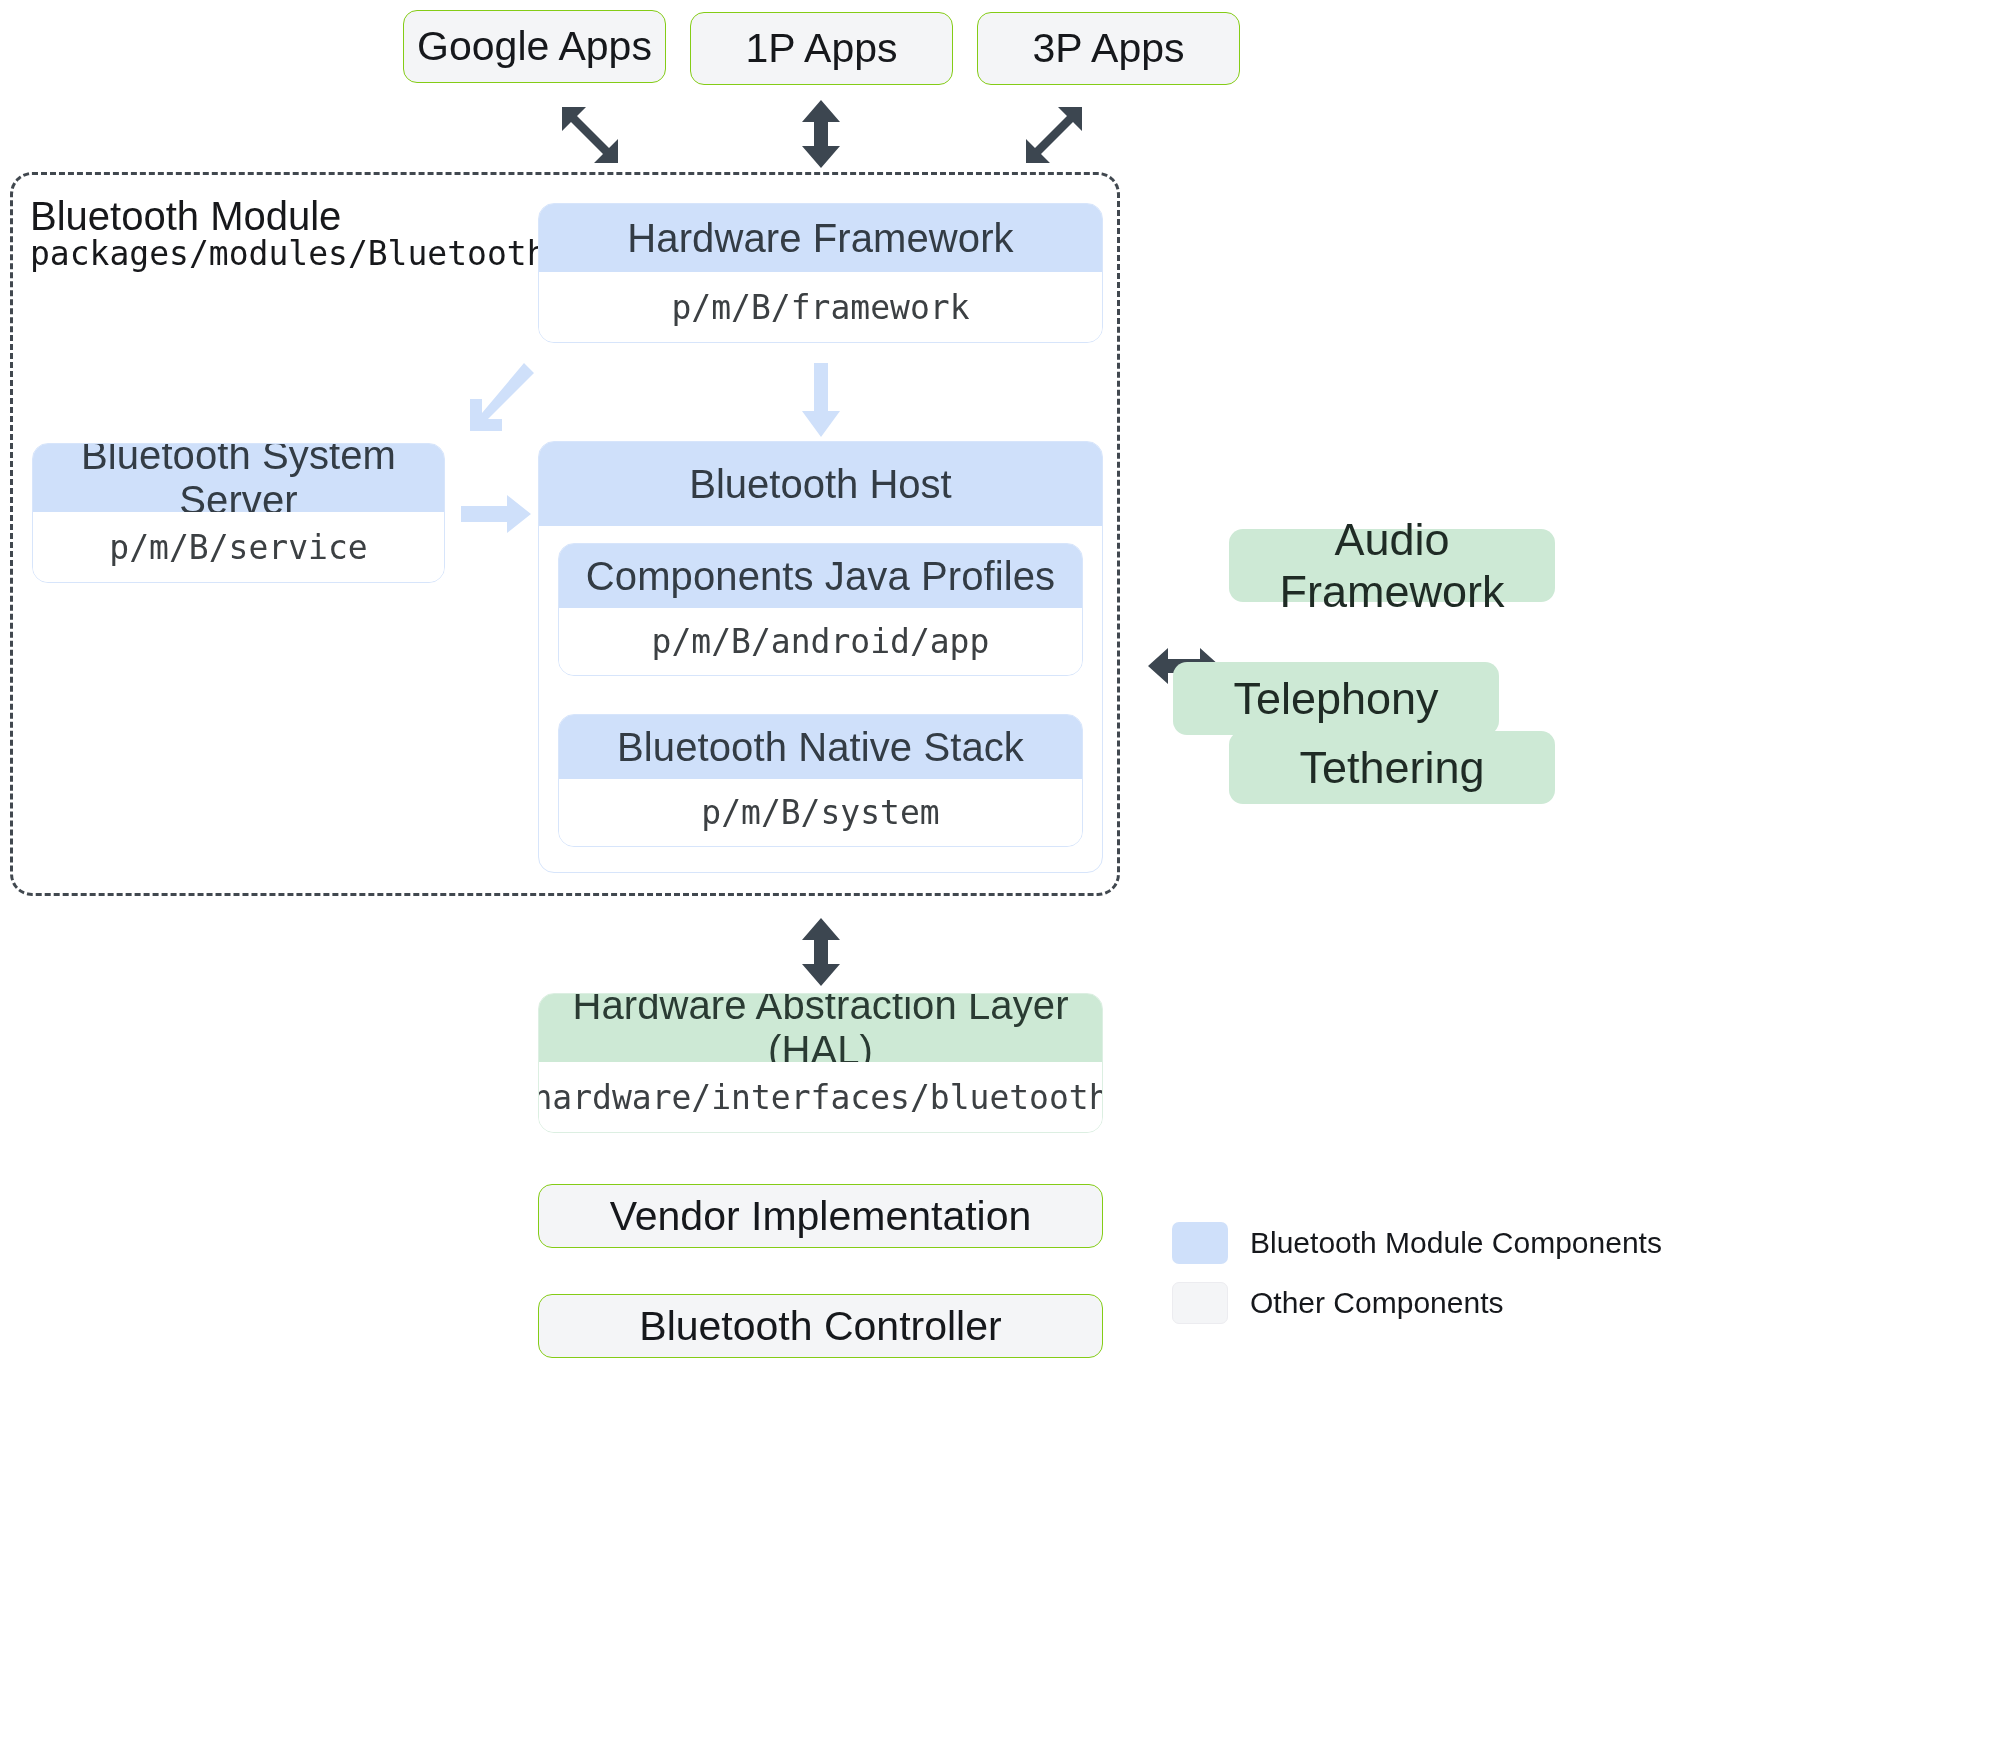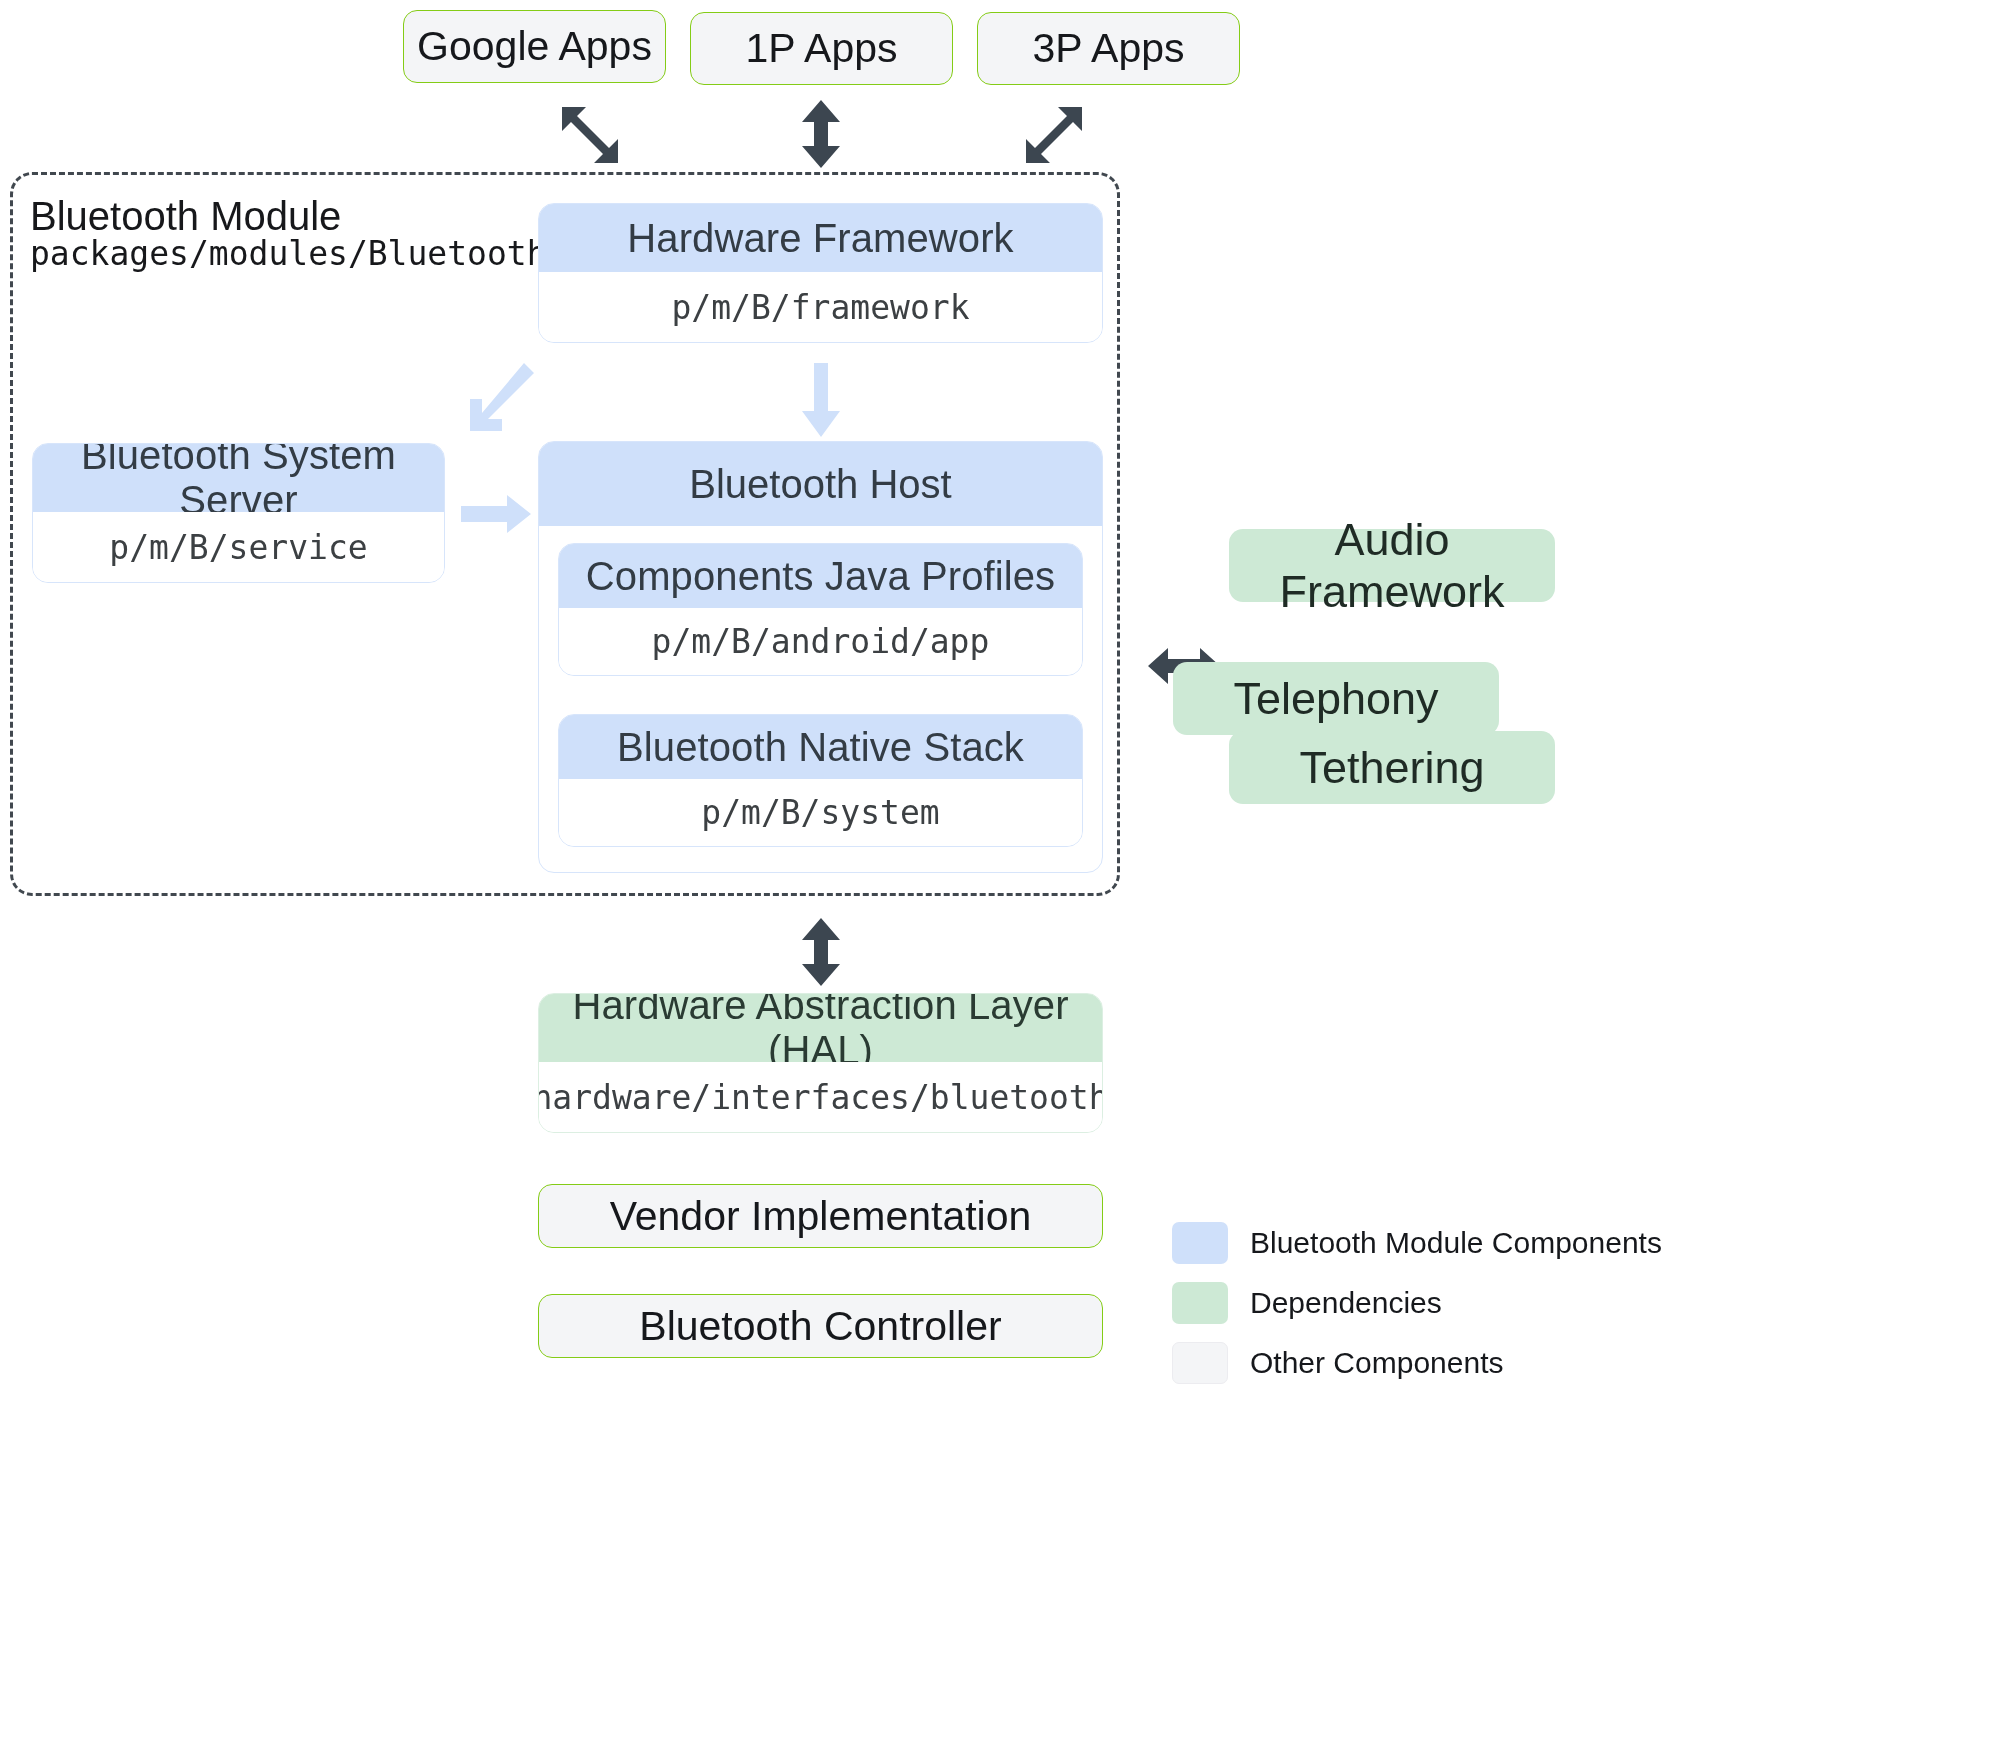--- a/index.html
+++ b/index.html
@@ -287,22 +287,18 @@
   <div class="box grey-box" style="left:538px; top:1294px; width:565px; height:64px;">
     <span>Bluetooth Controller</span>
   </div>
 
   <div id="legend" style="left:1172px; top:1222px;">
     <div class="legend-row">
       <span class="legend-swatch" style="background:#cfe0fa;"></span>
       <span class="legend-label">Bluetooth Module Components</span>
     </div>
     <div class="legend-row">
-      <span class="legend-swatch" style="background:#cde9d5;"></span>
-      <span class="legend-label">Dependencies</span>
-    </div>
-    <div class="legend-row">
       <span class="legend-swatch" style="background:#f4f5f7; border:1px solid #ececf0; box-sizing:border-box;"></span>
       <span class="legend-label">Other Components</span>
     </div>
   </div>
 
 </div>
 
 </body></html>

